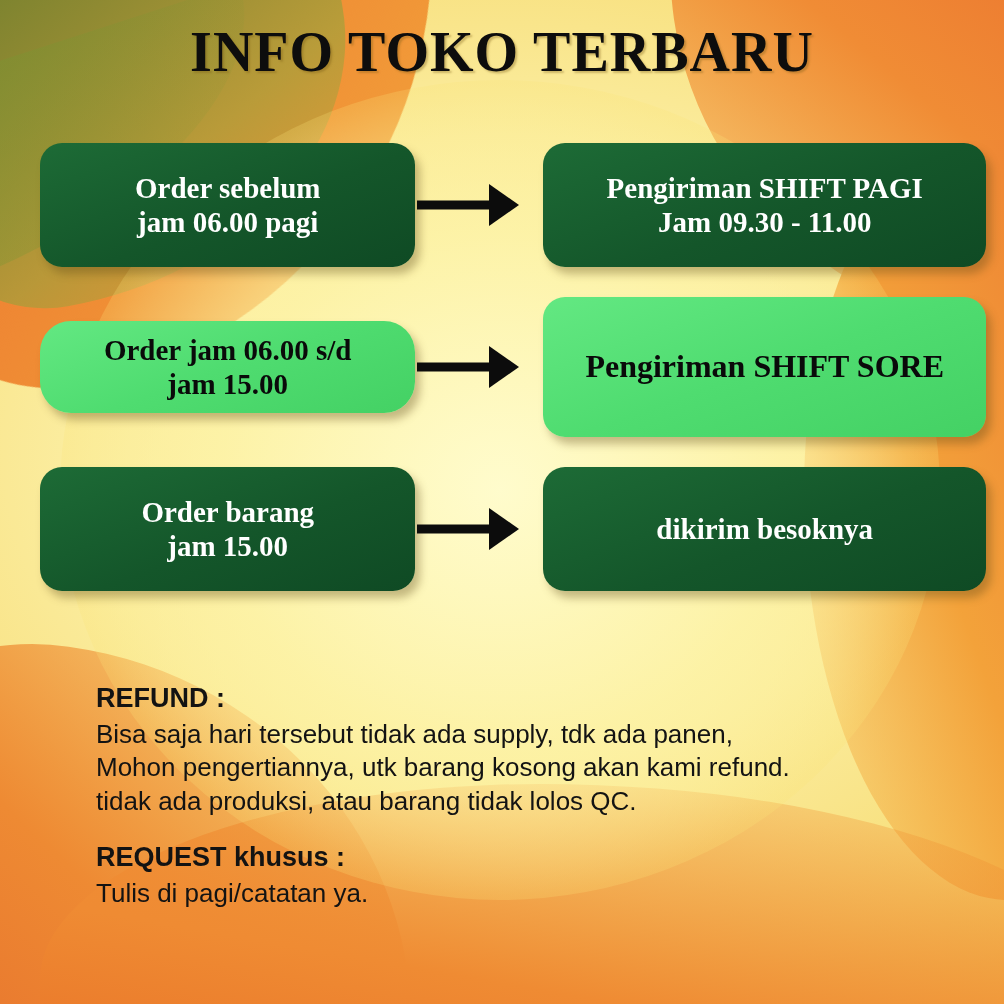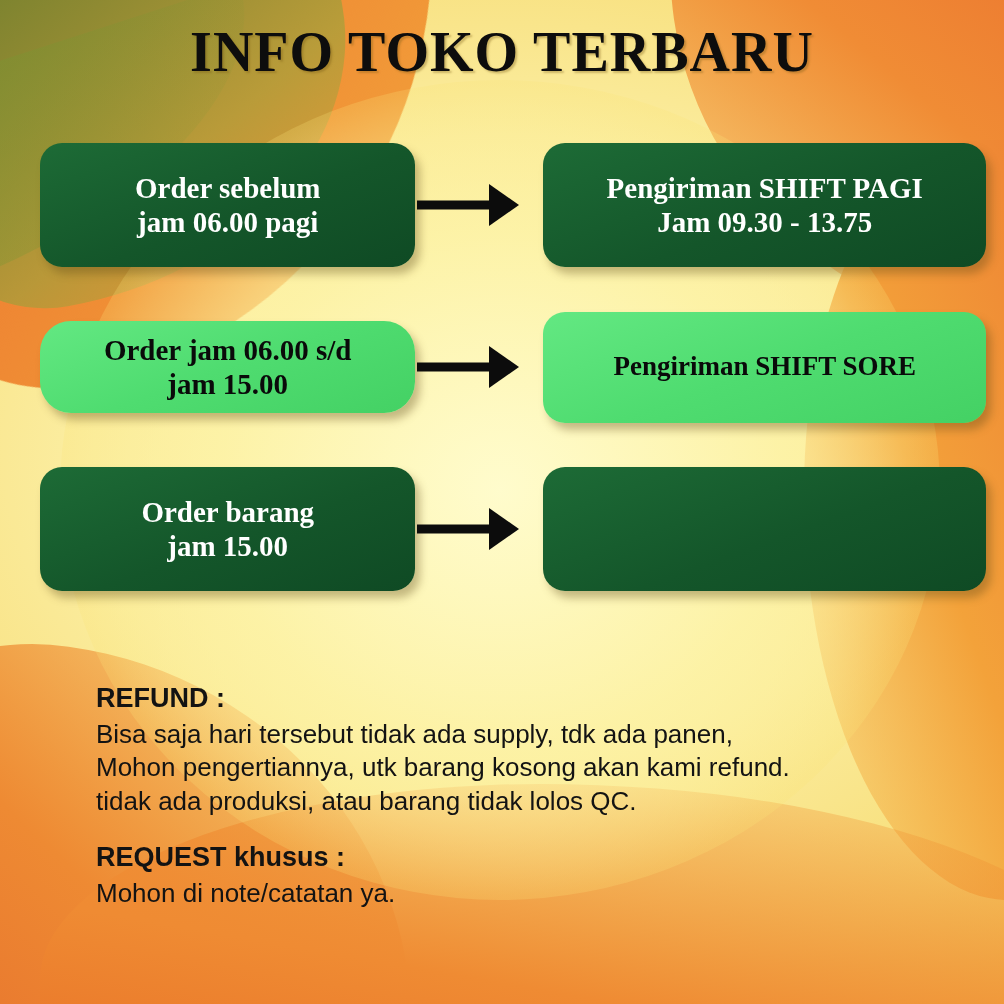--- a/index.html
+++ b/index.html
@@ -177,21 +177,21 @@
   }
   .dark {
     background: linear-gradient(160deg, #1d6b36 0%, #14562a 55%, #0f4a24 100%);
     color: #ffffff;
   }
   .light {
     background: linear-gradient(160deg, #63e882 0%, #4fdc70 50%, #44d164 100%);
     color: #0a0a0a;
   }
   .row-2 .box-left { height: 92px; border-radius: 31px; }
-  .row-2 .box-right { height: 111px; font-size: 27px; }
+  .row-2 .box-right { height: 140px; font-size: 32px; }
   .arrow {
     position: relative;
     width: 112px;
     height: 30px;
     flex: 0 0 112px;
     display: flex;
     align-items: center;
     justify-content: center;
   }
   .arrow .shaft {
@@ -263,21 +263,21 @@
             <span class="line">jam 06.00 pagi</span>
           </div>
         </div>
         <div class="arrow">
           <span class="shaft"></span>
           <span class="head"></span>
         </div>
         <div class="box box-right dark">
           <div>
             <span class="line">Pengiriman SHIFT PAGI</span>
-            <span class="line">Jam 09.30 - 13.75</span>
+            <span class="line">Jam 09.30 - 11.00</span>
           </div>
         </div>
       </div>
 
       <div class="row row-2">
         <div class="box box-left light">
           <div>
             <span class="line">Order jam 06.00 s/d</span>
             <span class="line">jam 15.00</span>
           </div>
@@ -299,33 +299,34 @@
             <span class="line">Order barang</span>
             <span class="line">jam 15.00</span>
           </div>
         </div>
         <div class="arrow">
           <span class="shaft"></span>
           <span class="head"></span>
         </div>
         <div class="box box-right dark">
           <div>
+            <span class="line">dikirim besoknya</span>
           </div>
         </div>
       </div>
 
     </div>
 
     <div class="notes">
       <div class="note-head">REFUND :</div>
       <div class="note-body">
         <span class="line">Bisa saja hari tersebut tidak ada supply, tdk ada panen,</span>
         <span class="line">Mohon pengertiannya, utk barang kosong akan kami refund.</span>
         <span class="line">tidak ada produksi, atau barang tidak lolos QC.</span>
       </div>
       <div class="note-head second">REQUEST khusus :</div>
       <div class="note-body">
-        <span class="line">Mohon di note/catatan ya.</span>
+        <span class="line">Tulis di pagi/catatan ya.</span>
       </div>
     </div>
 
   </div>
 </div>
 
 </body></html>

